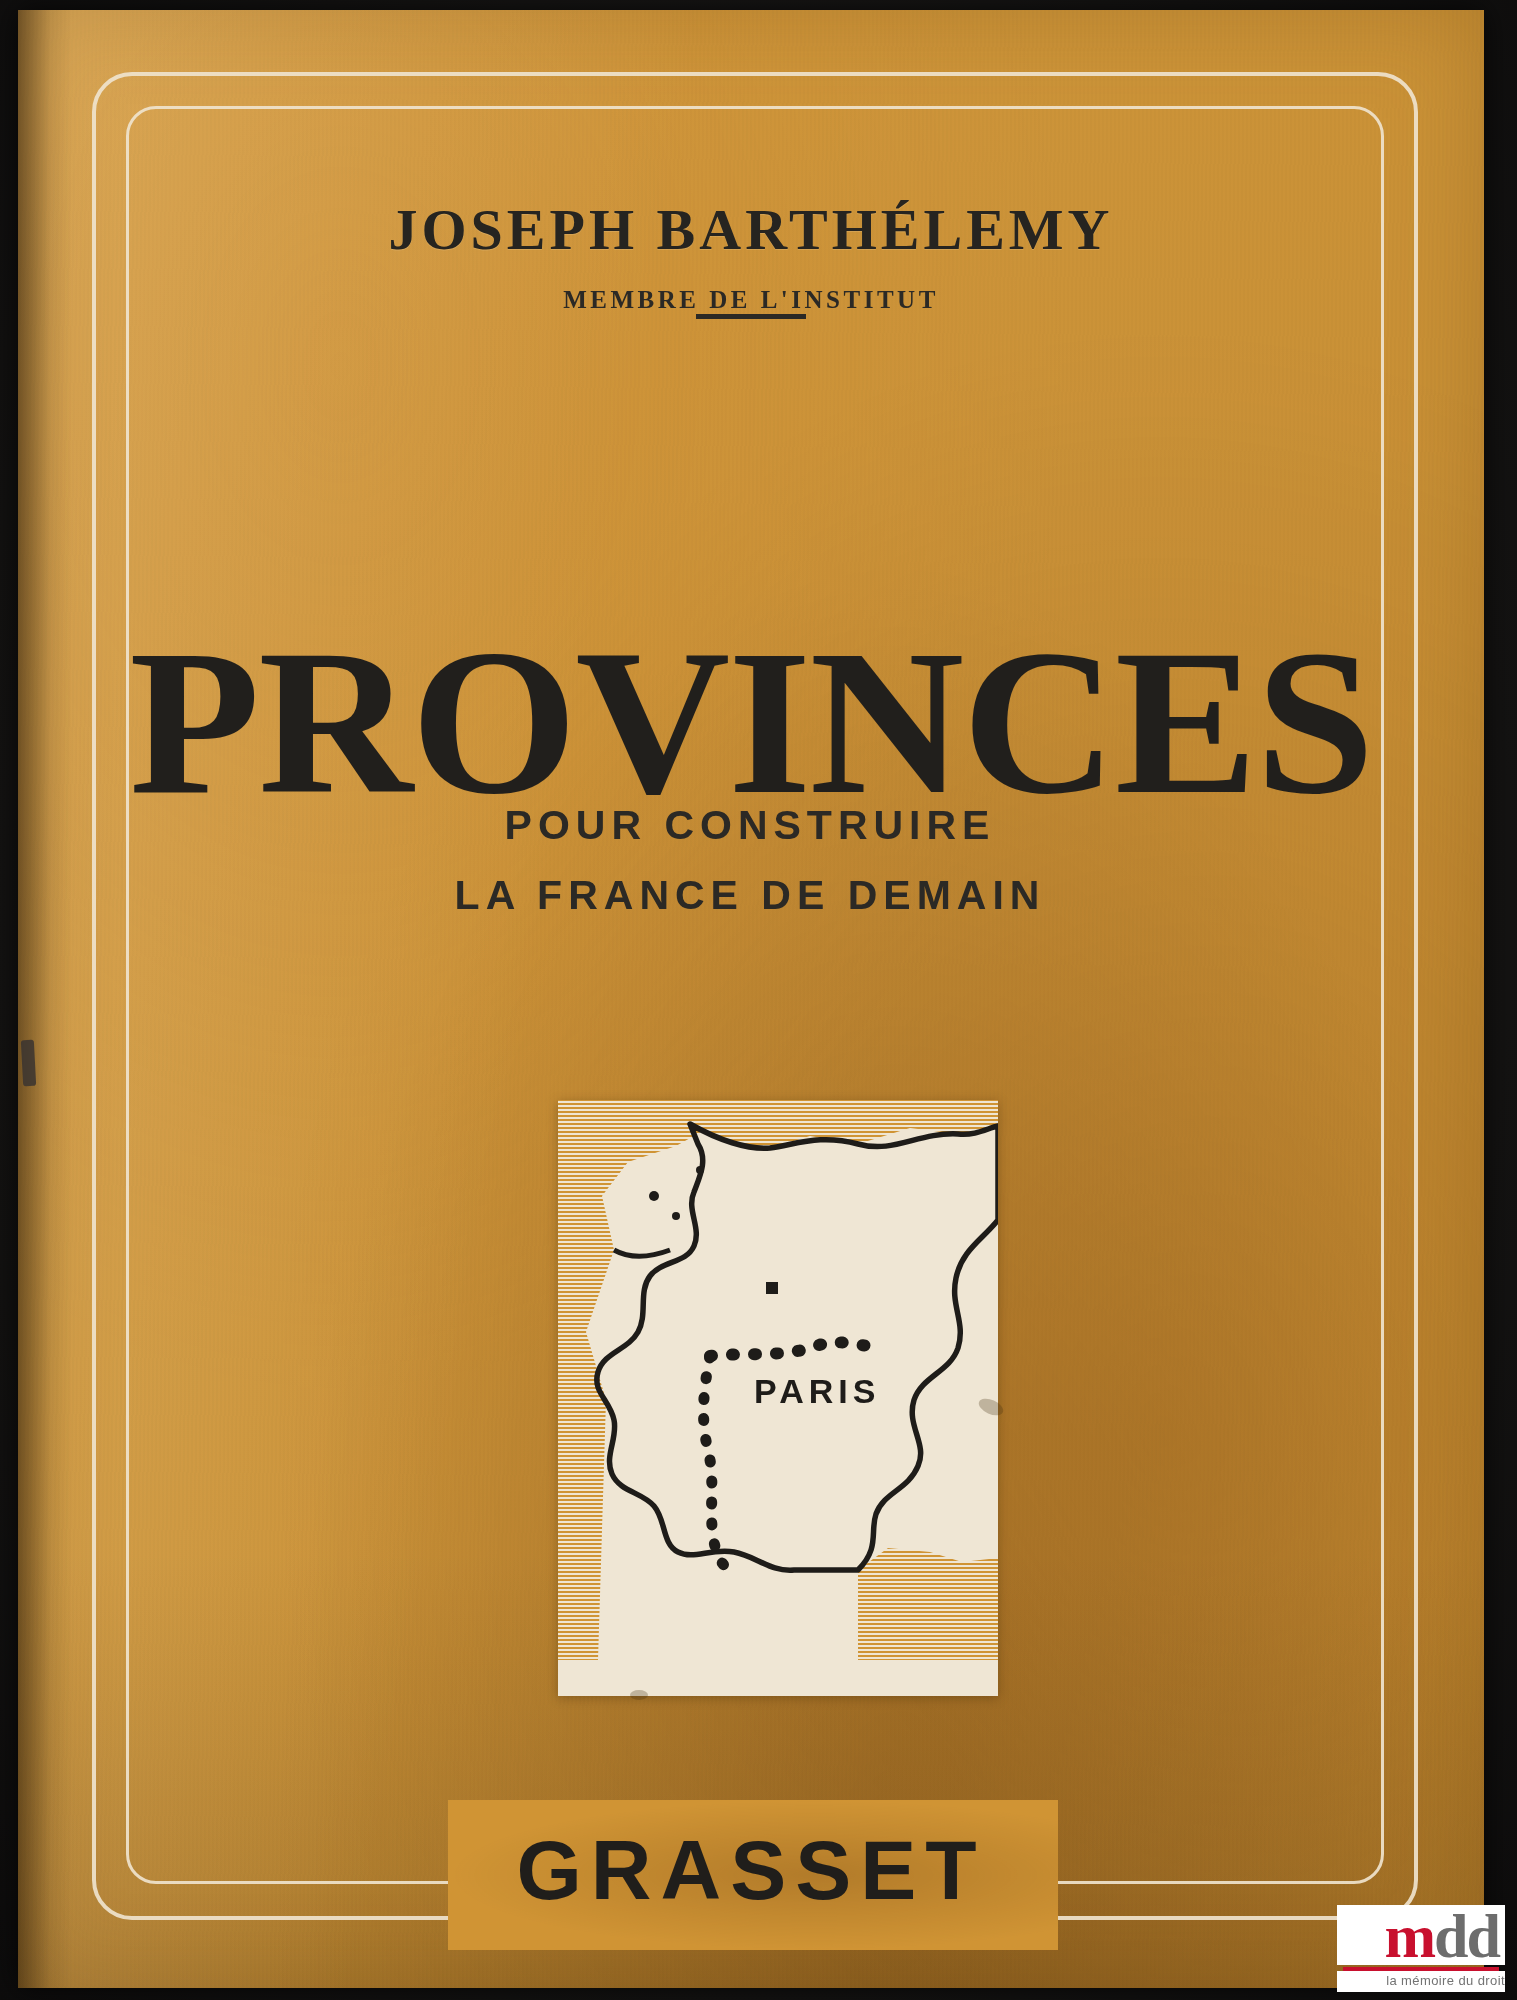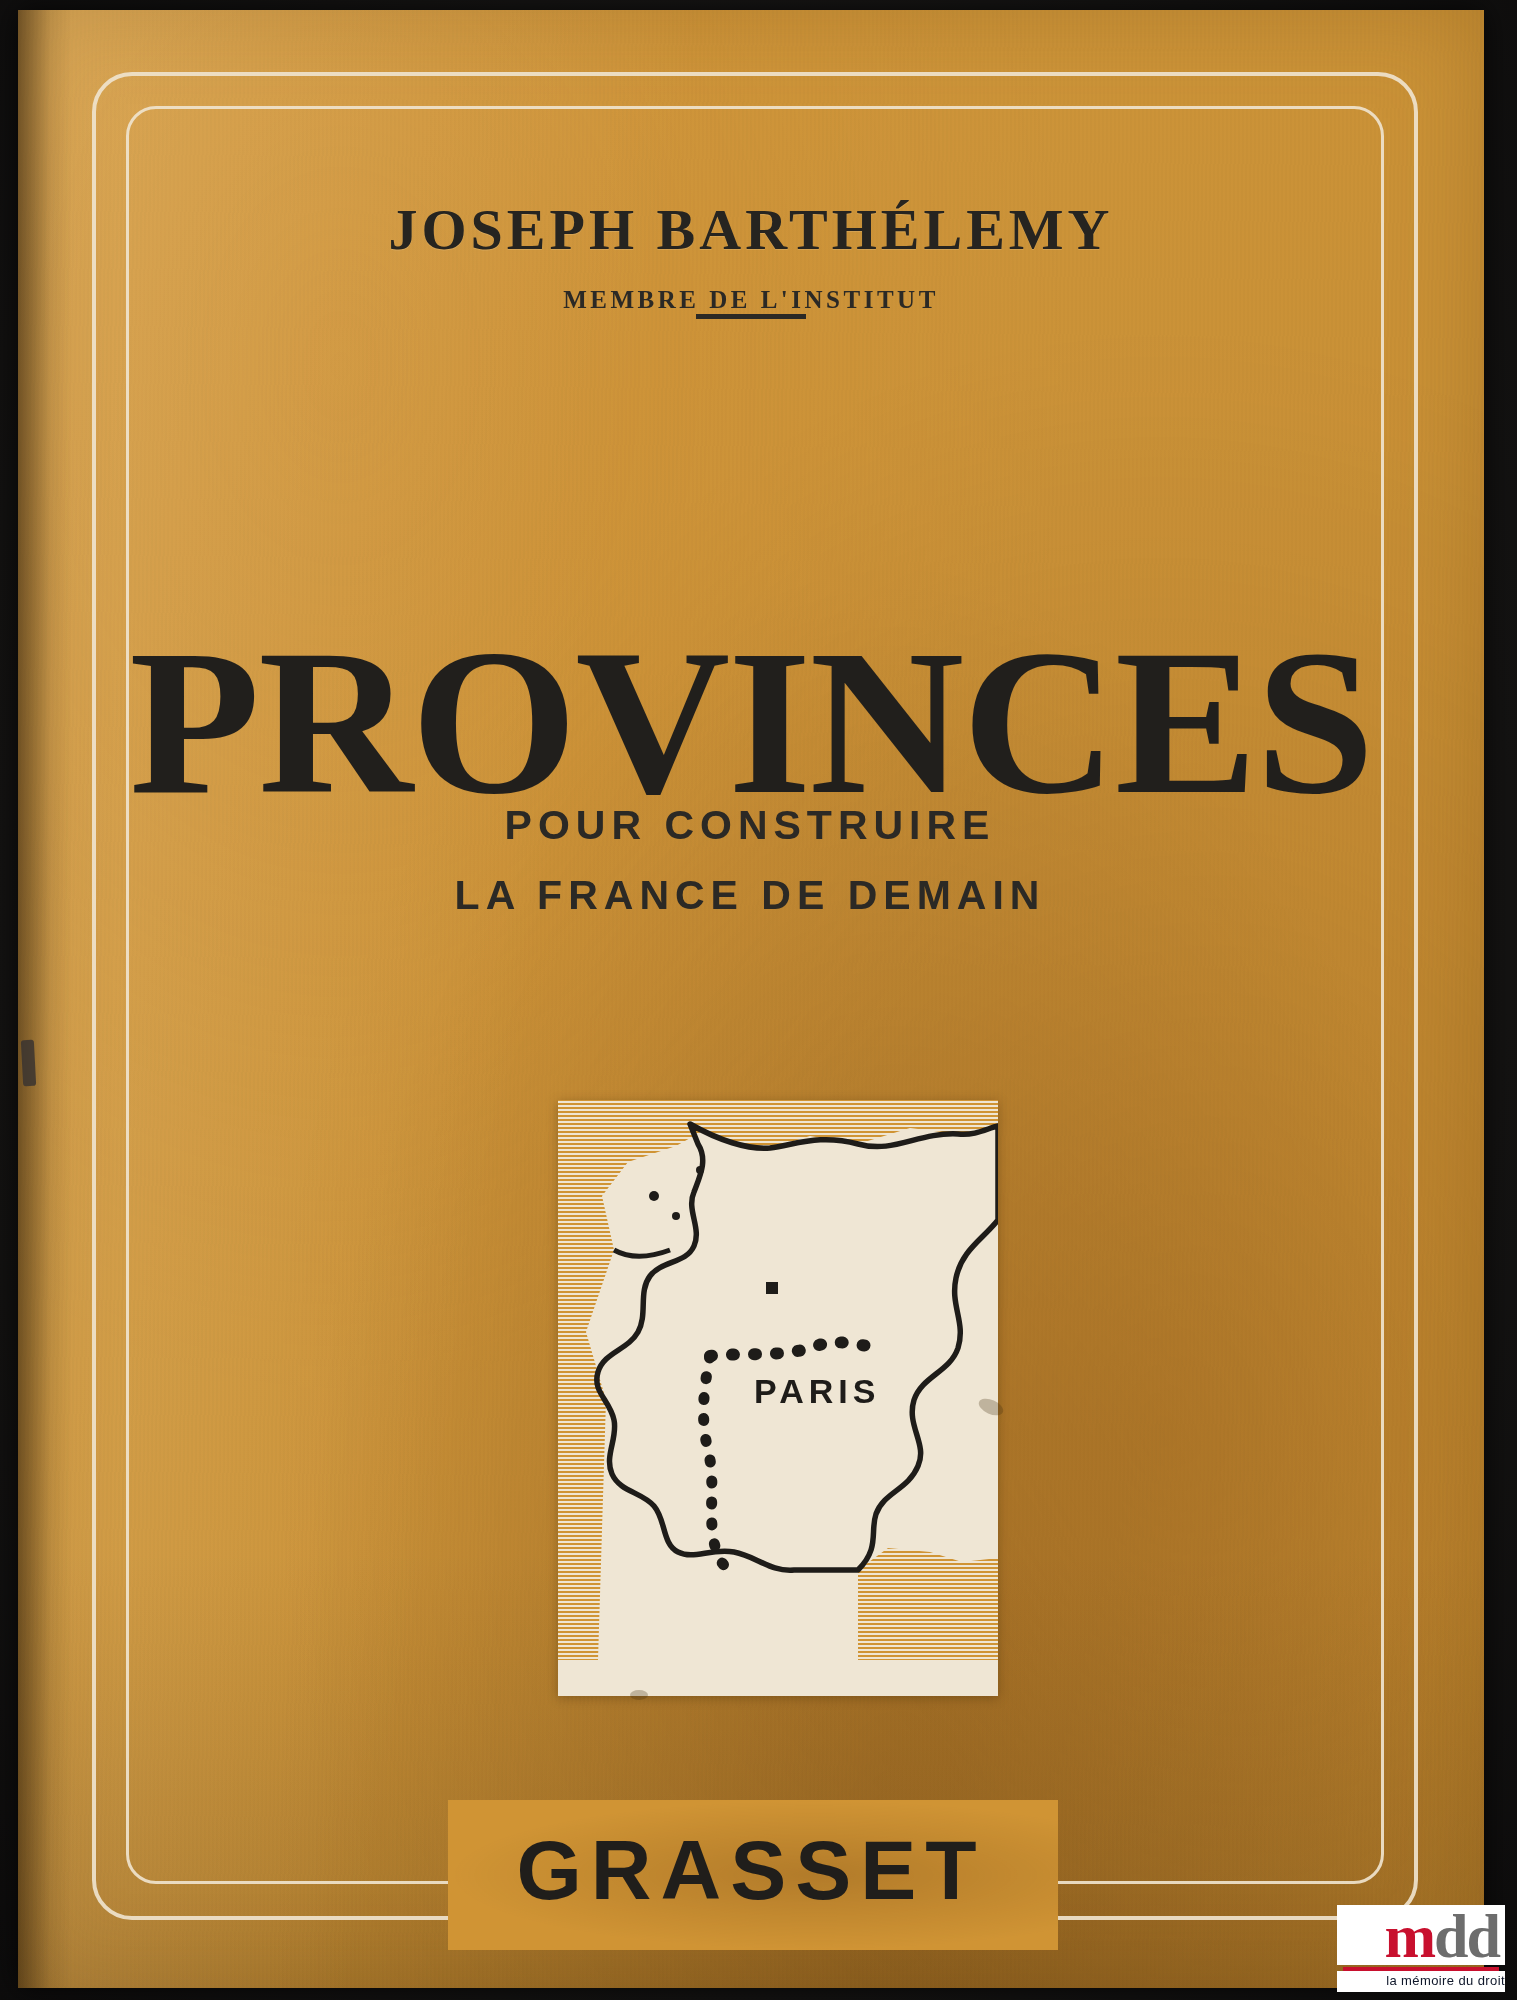--- a/index.html
+++ b/index.html
@@ -250,21 +250,21 @@
   #watermark-rule {
     height: 4px;
     background: #c8102e;
     margin: 2px 6px 0 6px;
   }
   #watermark-tag {
     display: block;
     background: #ffffff;
     font-family: "Liberation Sans", sans-serif;
     font-size: 13px;
-    color: #0f172a;
+    color: #737373;
     letter-spacing: .4px;
     padding: 2px 0 4px 0;
   }
 
   
   .wear {
     position: absolute;
     background: rgba(70,48,14,0.28);
     border-radius: 50%;
     pointer-events: none;

